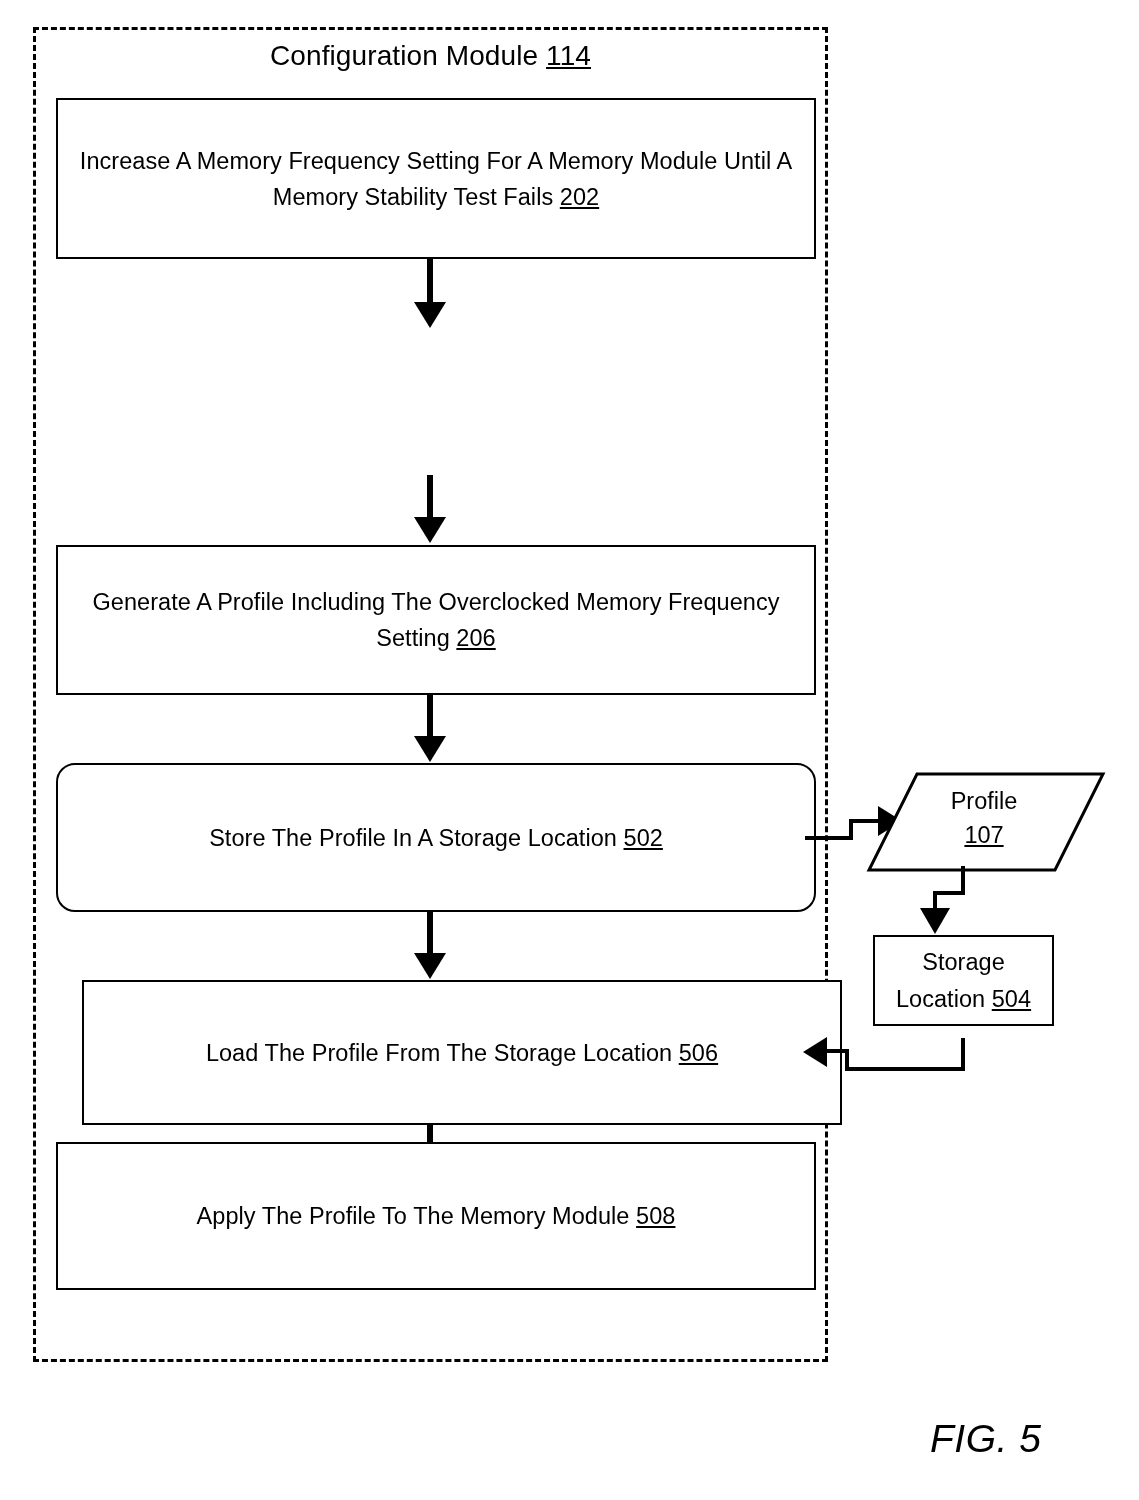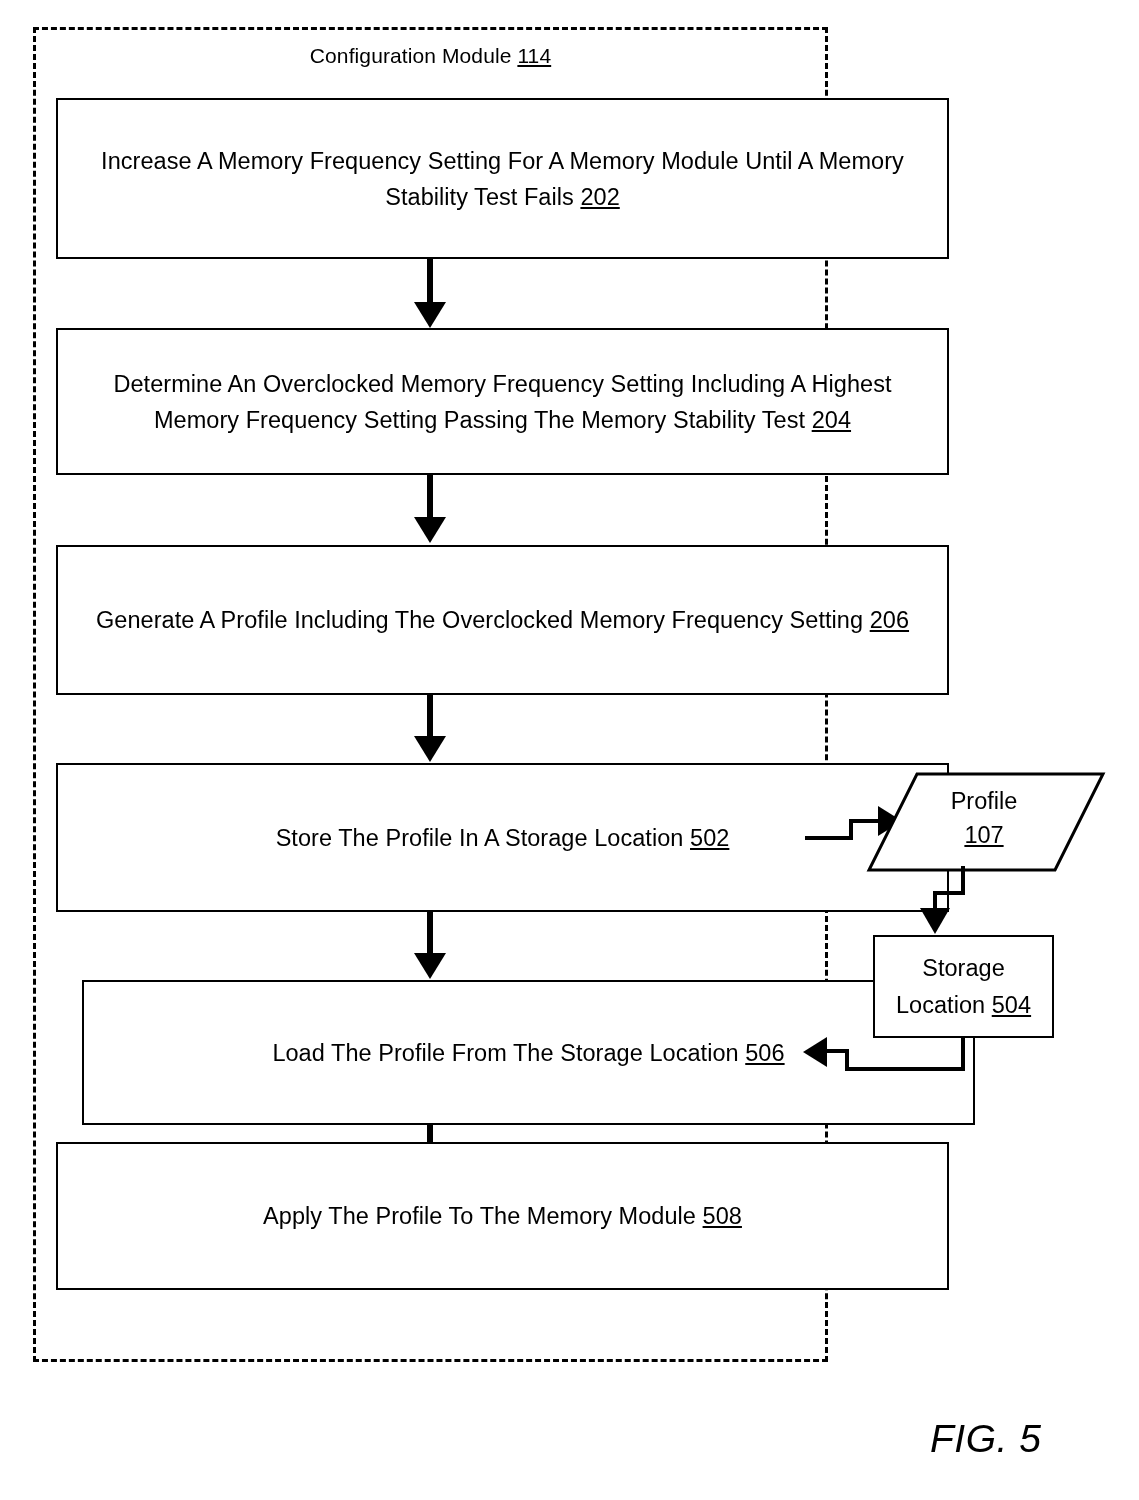--- a/index.html
+++ b/index.html
@@ -30,34 +30,34 @@
     border: 3px dashed #000000;
     box-sizing: border-box;
     background: transparent;
   }
   .module-title {
     position: absolute;
     left: 33px;
     top: 40px;
     width: 795px;
     text-align: center;
-    font-size: 21px;
+    font-size: 28px;
     line-height: 32px;
     letter-spacing: 0.1px;
     white-space: nowrap;
   }
   .module-title .ref {
     text-decoration: underline;
   }
 
   
   .proc-box {
     position: absolute;
     left: 56px;
-    width: 893px;
+    width: 760px;
     border: 2.5px solid #000000;
     box-sizing: border-box;
     background: #ffffff;
     display: flex;
     align-items: center;
     justify-content: center;
     padding: 4px 10px;
   }
   .proc-text {
     text-align: center;
@@ -65,21 +65,21 @@
     line-height: 36px;
     letter-spacing: 0.05px;
   }
   .proc-text .ref {
     text-decoration: underline;
   }
 
   #box-202 { top: 98px;   height: 161px; }
   #box-204 { top: 328px;  height: 147px; }
   #box-206 { top: 545px;  height: 150px; }
-  #box-502 { top: 763px;  height: 149px; }
+  #box-502 { top: 763px;  height: 149px; border-radius: 19px; }
   #box-506 { top: 980px;  height: 145px; margin-left: 26px; }
   #box-508 { top: 1142px; height: 148px; }
 
   
   .v-conn {
     position: absolute;
     left: 427px;
     width: 6px;
     background: #000000;
   }
@@ -130,21 +130,21 @@
   .profile-label .ref {
     text-decoration: underline;
   }
 
   
   #box-504 {
     position: absolute;
     left: 873px;
     top: 935px;
     width: 181px;
-    height: 103px;
+    height: 91px;
     border: 2.5px solid #000000;
     box-sizing: border-box;
     background: #ffffff;
     display: flex;
     align-items: center;
     justify-content: center;
   }
   #box-504 .proc-text {
     font-size: 23.5px;
     line-height: 37px;
@@ -223,25 +223,20 @@
 
   <div class="proc-box" id="box-202">
     <div class="proc-text">
       <span>Increase A Memory Frequency Setting For A Memory Module Until A Memory Stability Test Fails </span><span class="ref">202</span>
     </div>
   </div>
 
   <div class="v-conn" id="conn-202-204"></div>
   <div class="v-arrowhead" id="arrow-202-204"></div>
 
-  <div class="proc-box" id="box-204">
-    <div class="proc-text">
-      <span>Determine An Overclocked Memory Frequency Setting Including A Highest Memory Frequency Setting Passing The Memory Stability Test </span><span class="ref">204</span>
-    </div>
-  </div>
 
   <div class="v-conn" id="conn-204-206"></div>
   <div class="v-arrowhead" id="arrow-204-206"></div>
 
   <div class="proc-box" id="box-206">
     <div class="proc-text">
       <span>Generate A Profile Including The Overclocked Memory Frequency Setting </span><span class="ref">206</span>
     </div>
   </div>
 

